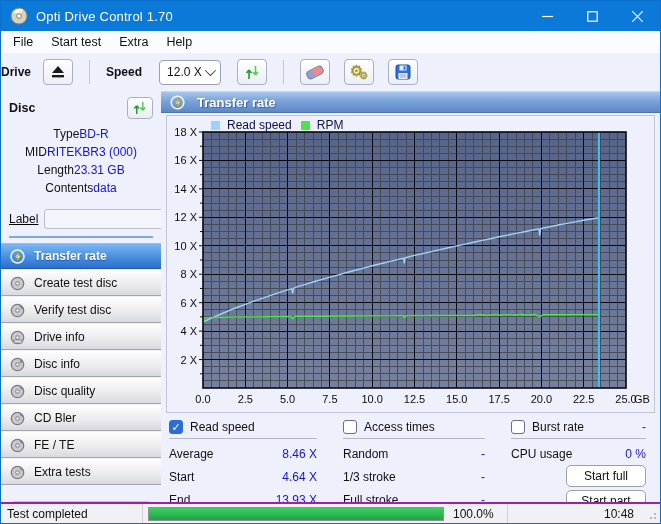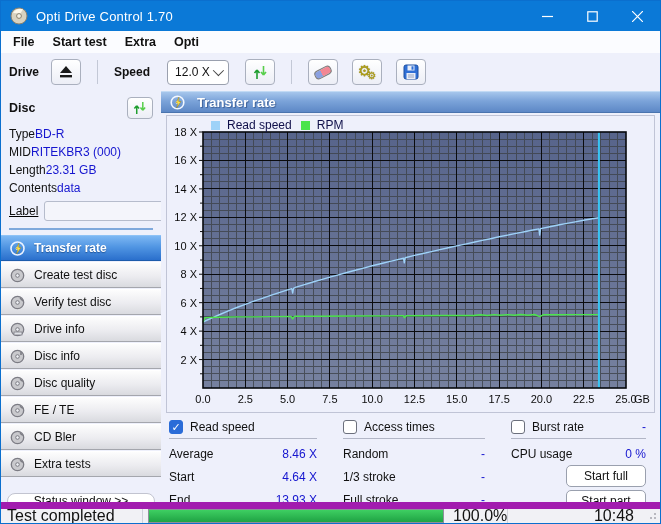--- a/index.html
+++ b/index.html
@@ -11,24 +11,24 @@
   .titlebar { height:30px; background:#0b79d7; display:flex; align-items:center; color:#fff; flex:0 0 auto;text-align:center; }
   .titlebar .app-ico { width:18px; height:18px; margin:0 8px 0 9px; }
   .titlebar .t-text { font-size:13px; letter-spacing:.2px; }
   .win-btns { margin-left:auto; display:flex; height:100%; }
   .win-btn { width:45px; height:100%; display:flex; align-items:center; justify-content:center; }
   .win-btn svg { display:block; }
 
   
   .menubar { height:22px; background:#fbfcff; display:flex; align-items:center; padding-left:3px;
              font-size:12.5px; color:#111; flex:0 0 auto; }
-  .menu-item { padding:3px 9px; cursor:default;font-weight:bold; }
-
-  
-  .toolbar { height:38px; display:flex; align-items:center; padding:0 8px; background:#eef0fb; flex:0 0 auto;gap:7px; }
+  .menu-item { padding:3px 9px; cursor:default; }
+
+  
+  .toolbar { height:38px; display:flex; align-items:center; padding:0 0; background:#eef0fb; flex:0 0 auto;gap:7px; }
   .tb-label { font-size:12px; font-weight:bold; color:#111; }
   .combo { height:25px; background:#fff; border:1px solid #9aa0ae; border-radius:4px;
            display:flex; align-items:center; font-size:12px; color:#111; padding:0 7px; }
   .combo .chev { width:8px; height:8px; border-right:1.4px solid #444; border-bottom:1.4px solid #444;
                  transform:rotate(45deg) translateY(-2px); margin-left:auto; }
   .drive-combo { width:278px; margin-left:14px; gap:6px; }
   .speed-combo { width:62px; margin-left:10px; }
   .tbtn { height:26px; background:linear-gradient(#ffffff,#eceef6); border:1px solid #aab0be;
           border-radius:4px; display:flex; align-items:center; justify-content:center; }
   .tb-sep { width:1px; height:24px; background:#c3c8d6; margin:0 9px; }
@@ -38,24 +38,24 @@
 
   
   .bodyrow { flex:1; display:flex; min-height:0; }
   .leftcol { width:160px; flex:0 0 auto; display:flex; flex-direction:column; background:#eef0fb; }
 
   .disc-group { padding:6px 8px 4px 8px; }
   .disc-head { display:flex; align-items:center; justify-content:space-between; margin-bottom:6px; }
   .disc-head .dh-text { font-size:12.5px; font-weight:bold; color:#111; }
   .mini-btn { width:26px; height:22px; background:linear-gradient(#ffffff,#eceef6);
               border:1px solid #aab0be; border-radius:4px; display:flex; align-items:center; justify-content:center; }
-  .disc-row { display:flex; justify-content:flex-start; font-size:12px; line-height:18px; }
+  .disc-row { display:flex; justify-content:center; font-size:12px; line-height:18px; }
   .disc-row .dr-label { color:#111; }
   .disc-row .dr-value { color:#1515cf; }
-  .label-row { display:flex; align-items:center; gap:6px; margin-top:3px;text-decoration:underline; }
+  .label-row { display:flex; align-items:center; gap:6px; margin-top:11px;text-decoration:underline; }
   .label-row .lr-cap { font-size:12px; color:#111; }
   .label-input { flex:1; height:20px; border:1px solid #b6bccc; border-radius:3px; background:#f4f5fb;
                  font:12px "Liberation Sans",sans-serif; padding:0 4px; color:#111; }
   .hsep { height:2px; background:#7fa9dc; margin-top:6px; }
 
   .side-list { display:flex; flex-direction:column; }
   .sbtn { height:26px; margin-top:1px; display:flex; align-items:center; gap:9px; padding-left:9px;
           font-size:12px; color:#111; background:linear-gradient(#fdfdfd, #ececf0 55%, #d9dadf);
           border-top:1px solid #ffffff; border-bottom:1px solid #a4a6ad; }
   .sbtn.sel { background:linear-gradient(#7db7f3, #5196e3 45%, #2a6fcc);
@@ -86,22 +86,22 @@
   .bluev { color:#1515cf; }
   .cbox { width:14px; height:14px; border:1px solid #6b6f7c; border-radius:3px; background:#fff;
           display:flex; align-items:center; justify-content:center; flex:0 0 auto; }
   .cbox.checked { background:#2a6cd8; border-color:#2a6cd8; }
   .cbox.checked::after { content:"✓"; color:#fff; font-size:11px; line-height:1; }
   .pushbtn { width:80px; height:22px; background:#fff; border:1px solid #9aa0ae; border-radius:5px;
              font:12px "Liberation Sans",sans-serif; color:#111; display:flex; align-items:center; justify-content:center; }
   .btnrow { display:flex; justify-content:flex-end; height:25px; }
 
   
-  .statusbar { height:21px; flex:0 0 auto; background:#f1f1f5; border-top:7px solid #a21caf;
-               display:flex; align-items:center; font-size:16px; color:#111; }
+  .statusbar { height:21px; flex:0 0 auto; background:#f1f1f5; border-top:2px solid #a21caf;
+               display:flex; align-items:center; font-size:12px; color:#111; }
   .sb-cell { height:100%; display:flex; align-items:center; }
   .sb-text { width:142px; padding-left:6px; border-right:1px solid #cfd1da; }
   .sb-barcell { width:306px; padding:0 5px; border-right:0; }
   .pbar { width:100%; height:14px; border:1px solid #8d9099; background:#fff; }
   .pfill { height:100%; background:linear-gradient(#3ecf62,#1fa344); }
   .sb-pct { width:58px; padding-left:4px; }
   .sb-sep { width:1px; height:100%; background:#cfd1da; }
   .sb-time { flex:1; justify-content:flex-end; padding-right:26px; }
   .grip { position:absolute; right:3px; bottom:3px; width:10px; height:10px; opacity:.55; }
 </style>
@@ -134,21 +134,21 @@
             <path d="M0 0 L11 11 M11 0 L0 11" stroke="#fff" stroke-width="1.2"></path>
           </svg>
       </div>
     </div>
   </div>
 
   <div class="menubar">
     <span class="menu-item">File</span>
     <span class="menu-item">Start test</span>
     <span class="menu-item">Extra</span>
-    <span class="menu-item">Opti</span>
+    <span class="menu-item">Help</span>
   </div>
 
   <div class="toolbar">
     <span class="tb-label">Drive</span>
     <div class="tbtn" style="width:30px;margin-left:5px;">
       <svg width="14" height="12" viewBox="0 0 14 12">
         <path d="M7 0 L13 7 L1 7 Z" fill="#1a1a1a"></path>
           <rect x="1" y="9" width="12" height="2.4" fill="#1a1a1a"></rect>
       </svg>
     </div>
@@ -273,29 +273,29 @@
               <path d="M10 3.2 L12.8 5.4" stroke="#7c7c84" stroke-width="1.4"></path>
             </svg>
           <span>Disc quality</span>
         </div>
         <div class="sbtn">
           <svg width="15" height="15" viewBox="0 0 15 15">
               <circle cx="7.5" cy="7.5" r="6.2" fill="#c9c9cd" stroke="#7c7c84" stroke-width="1.3"></circle>
               <circle cx="7.5" cy="7.5" r="1.8" fill="#eef0f4" stroke="#7c7c84"></circle>
               <path d="M10 3.2 L12.8 5.4" stroke="#7c7c84" stroke-width="1.4"></path>
             </svg>
+          <span>CD Bler</span>
+        </div>
+        <div class="sbtn">
+          <svg width="15" height="15" viewBox="0 0 15 15">
+              <circle cx="7.5" cy="7.5" r="6.2" fill="#c9c9cd" stroke="#7c7c84" stroke-width="1.3"></circle>
+              <circle cx="7.5" cy="7.5" r="1.8" fill="#eef0f4" stroke="#7c7c84"></circle>
+              <path d="M10 3.2 L12.8 5.4" stroke="#7c7c84" stroke-width="1.4"></path>
+            </svg>
           <span>FE / TE</span>
-        </div>
-        <div class="sbtn">
-          <svg width="15" height="15" viewBox="0 0 15 15">
-              <circle cx="7.5" cy="7.5" r="6.2" fill="#c9c9cd" stroke="#7c7c84" stroke-width="1.3"></circle>
-              <circle cx="7.5" cy="7.5" r="1.8" fill="#eef0f4" stroke="#7c7c84"></circle>
-              <path d="M10 3.2 L12.8 5.4" stroke="#7c7c84" stroke-width="1.4"></path>
-            </svg>
-          <span>CD Bler</span>
         </div>
         <div class="sbtn">
           <svg width="15" height="15" viewBox="0 0 15 15">
               <circle cx="7.5" cy="7.5" r="6.2" fill="#c9c9cd" stroke="#7c7c84" stroke-width="1.3"></circle>
               <circle cx="7.5" cy="7.5" r="1.8" fill="#eef0f4" stroke="#7c7c84"></circle>
               <path d="M10 3.2 L12.8 5.4" stroke="#7c7c84" stroke-width="1.4"></path>
             </svg>
           <span>Extra tests</span>
         </div>
       </div>

